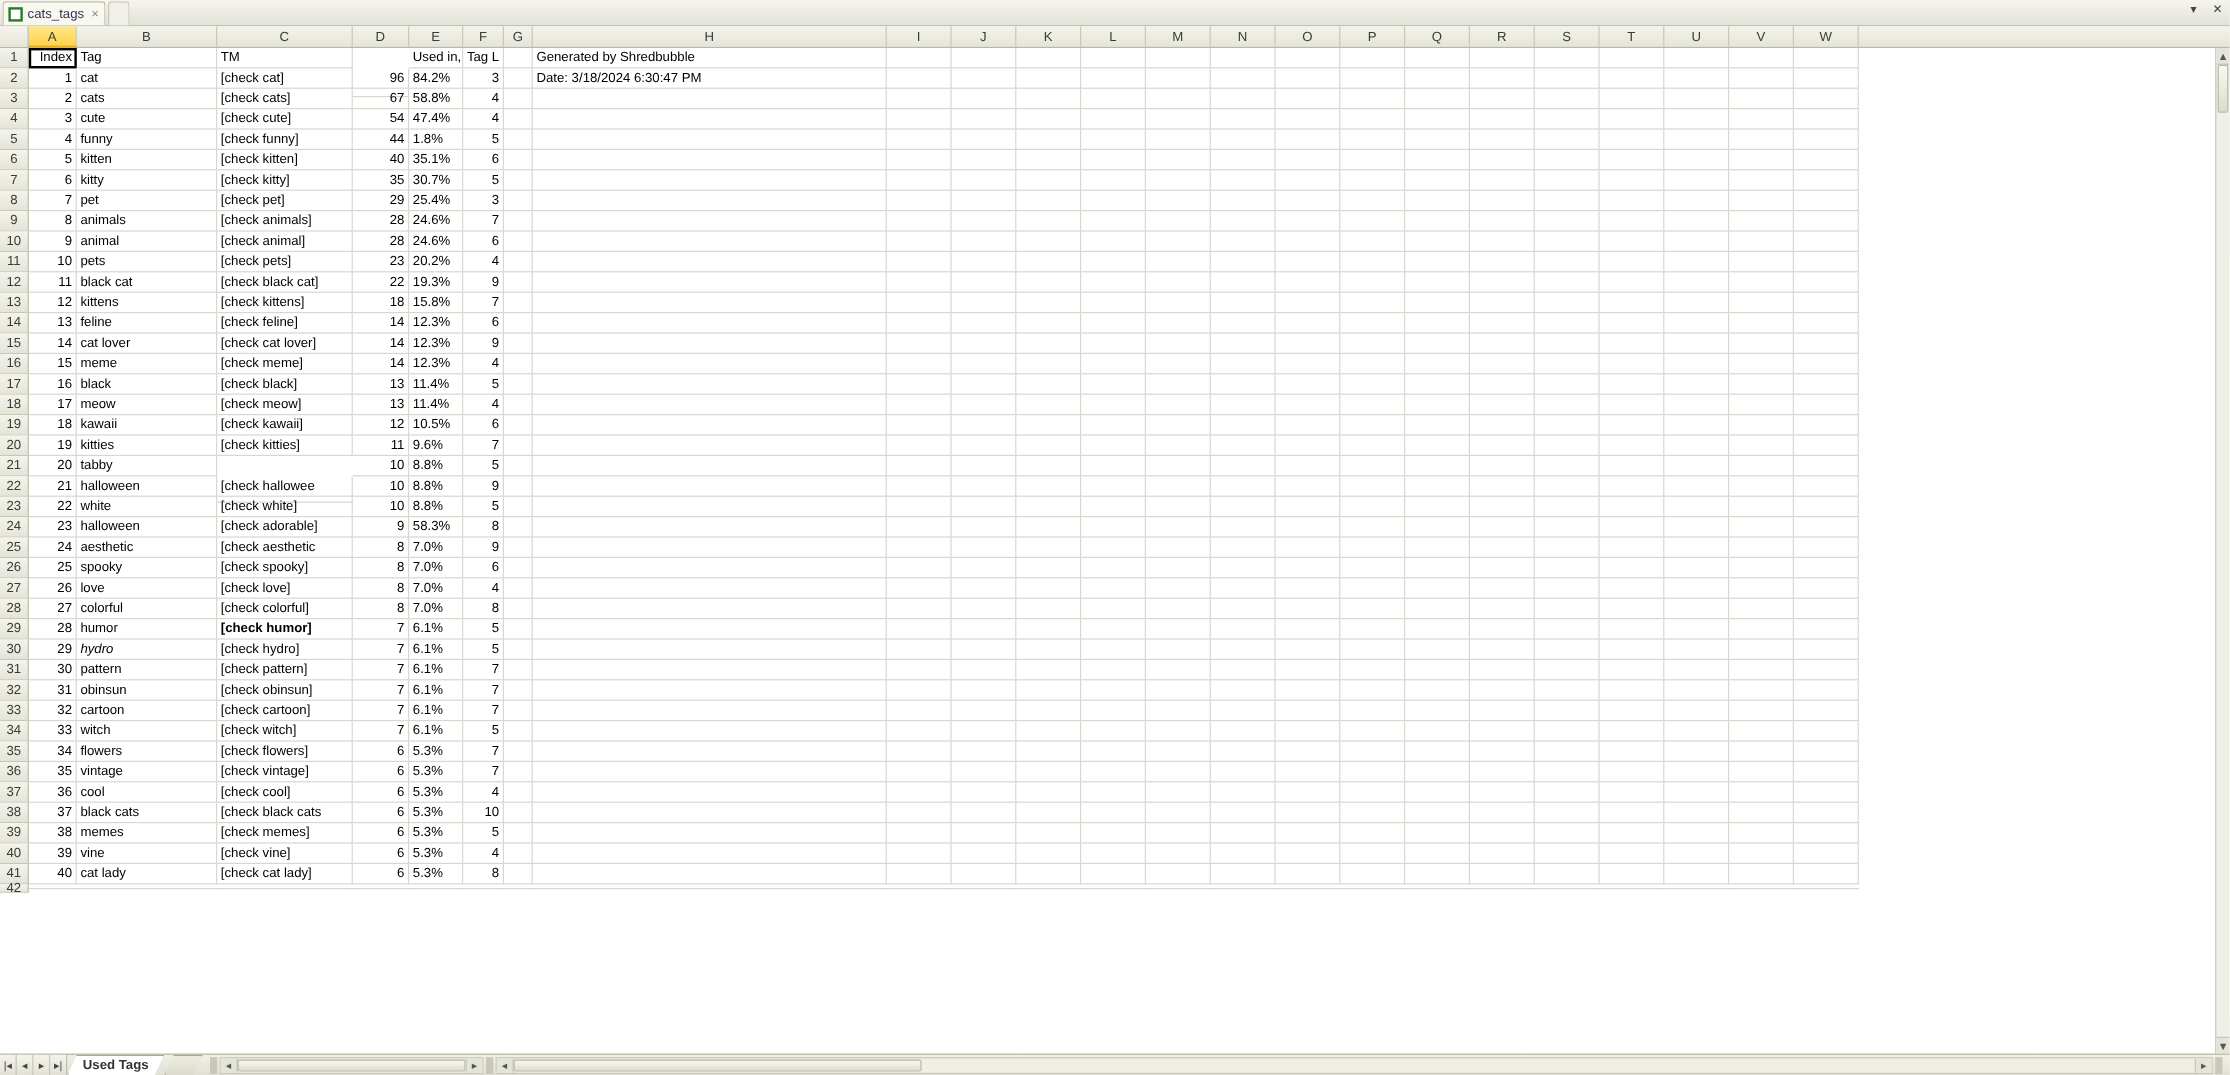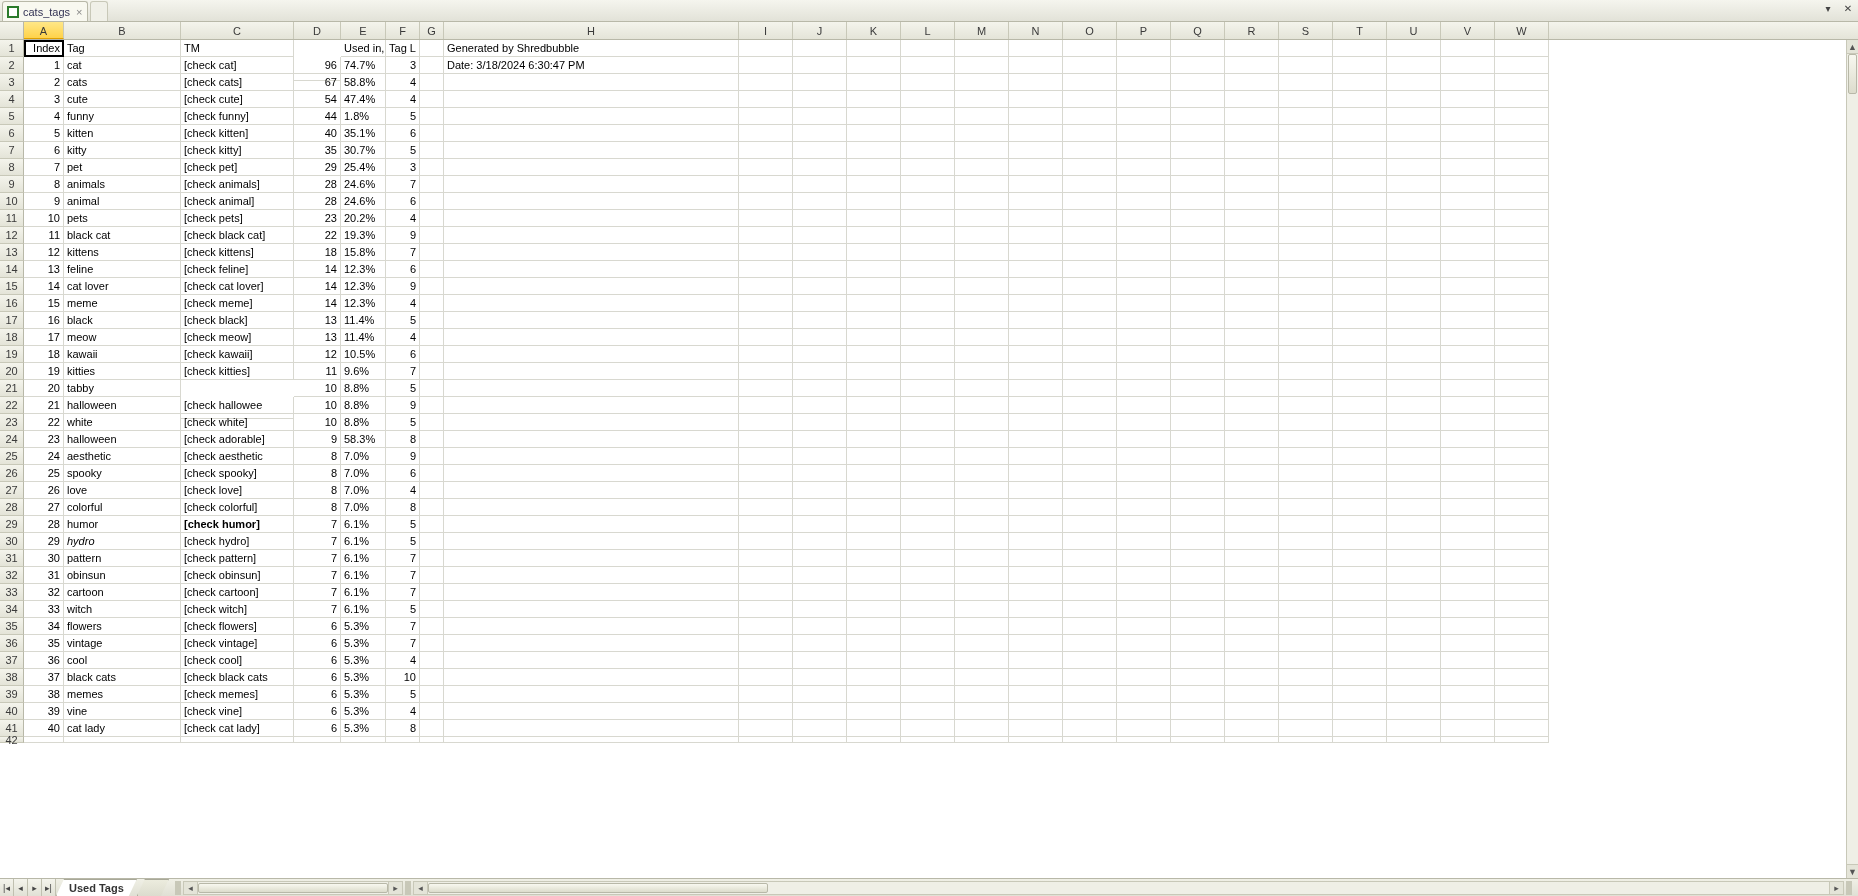--- a/index.html
+++ b/index.html
@@ -325,21 +325,21 @@
         <div class="cell" style="width: 54px; min-width: 54px;"></div>
         <div class="cell" style="width: 54px; min-width: 54px;"></div>
         <div class="cell" style="width: 54px; min-width: 54px;"></div>
       </div>
       <div class="row">
         <div class="row-head">2</div>
         <div class="cell num" style="width: 40px; min-width: 40px;">1</div>
         <div class="cell" style="width: 117px; min-width: 117px;">cat</div>
         <div class="cell" style="width: 113px; min-width: 113px;">[check cat]</div>
         <div class="cell num" style="width: 47px; min-width: 47px;">96</div>
-        <div class="cell" style="width: 45px; min-width: 45px;">74.7%</div>
+        <div class="cell" style="width: 45px; min-width: 45px;">84.2%</div>
         <div class="cell num" style="width: 34px; min-width: 34px;">3</div>
         <div class="cell" style="width: 24px; min-width: 24px;"></div>
         <div class="cell" style="width: 295px; min-width: 295px;">Date: 3/18/2024 6:30:47 PM</div>
         <div class="cell" style="width: 54px; min-width: 54px;"></div>
         <div class="cell" style="width: 54px; min-width: 54px;"></div>
         <div class="cell" style="width: 54px; min-width: 54px;"></div>
         <div class="cell" style="width: 54px; min-width: 54px;"></div>
         <div class="cell" style="width: 54px; min-width: 54px;"></div>
         <div class="cell" style="width: 54px; min-width: 54px;"></div>
         <div class="cell" style="width: 54px; min-width: 54px;"></div>
@@ -1359,21 +1359,21 @@
         <div class="cell" style="width: 54px; min-width: 54px;"></div>
         <div class="cell" style="width: 54px; min-width: 54px;"></div>
         <div class="cell" style="width: 54px; min-width: 54px;"></div>
         <div class="cell" style="width: 54px; min-width: 54px;"></div>
         <div class="cell" style="width: 54px; min-width: 54px;"></div>
         <div class="cell" style="width: 54px; min-width: 54px;"></div>
         <div class="cell" style="width: 54px; min-width: 54px;"></div>
         <div class="cell" style="width: 54px; min-width: 54px;"></div>
         <div class="cell" style="width: 54px; min-width: 54px;"></div>
       </div>
-      <div class="row" style="height: 6px;">
+      <div class="row" style="height: 6px; align-items: center;">
         <div class="row-head" style="line-height: 6px;">42</div>
         <div class="cell num" style="width: 40px; min-width: 40px; line-height: 6px;"></div>
         <div class="cell" style="width: 117px; min-width: 117px; line-height: 6px;"></div>
         <div class="cell" style="width: 113px; min-width: 113px; line-height: 6px;"></div>
         <div class="cell num" style="width: 47px; min-width: 47px; line-height: 6px;"></div>
         <div class="cell" style="width: 45px; min-width: 45px; line-height: 6px;"></div>
         <div class="cell num" style="width: 34px; min-width: 34px; line-height: 6px;"></div>
         <div class="cell" style="width: 24px; min-width: 24px; line-height: 6px;"></div>
         <div class="cell" style="width: 295px; min-width: 295px; line-height: 6px;"></div>
         <div class="cell" style="width: 54px; min-width: 54px; line-height: 6px;"></div>

